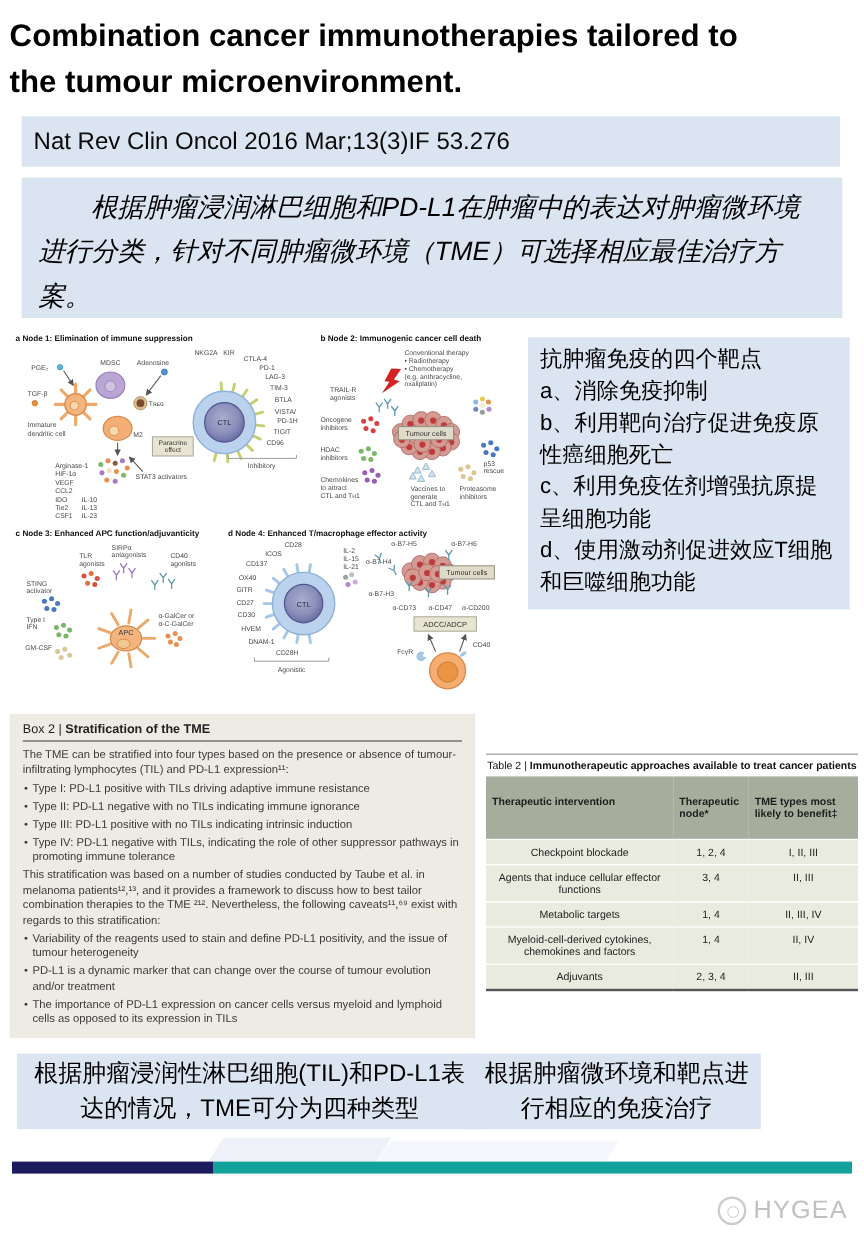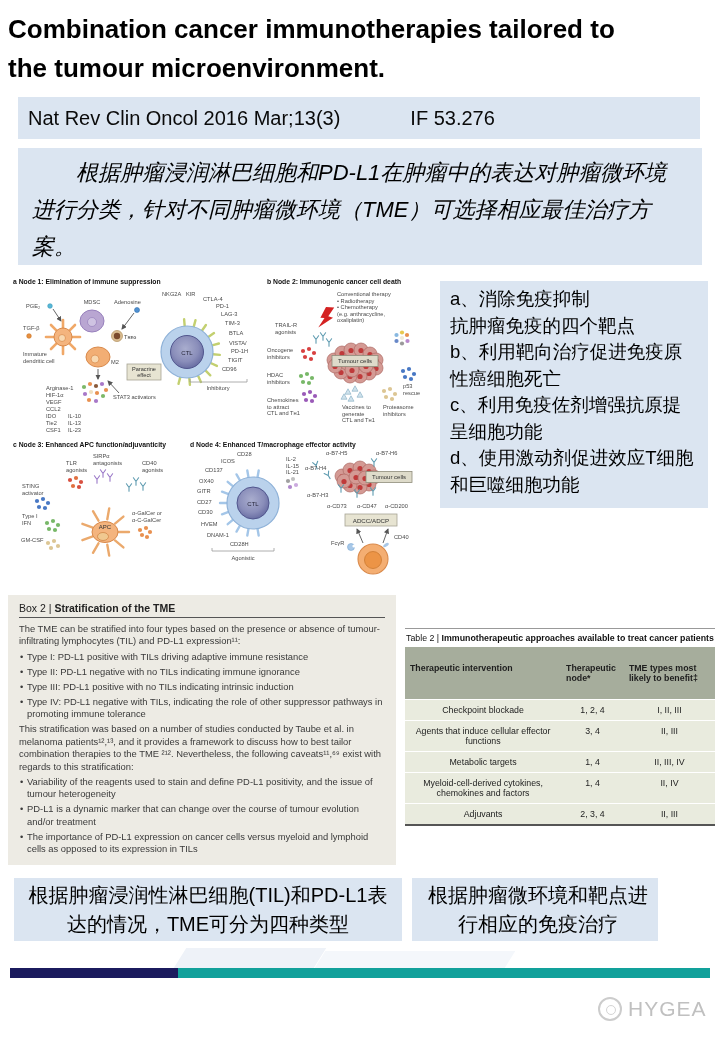--- a/index.html
+++ b/index.html
@@ -3,21 +3,21 @@
 <meta charset="utf-8">
 <style>
   :root{ --lb:#dbe5f1; }
   html,body{margin:0;padding:0;background:#fff;}
   #page{position:relative;width:720px;height:1040px;background:#fff;overflow:hidden;
         font-family:"Liberation Sans",sans-serif;}
   .abs{position:absolute;}
   .title{left:8px;top:10px;width:706px;font-size:26px;font-weight:bold;color:#000;line-height:39px;}
   .journal{left:18px;top:97px;width:682px;height:42px;background:var(--lb);display:flex;align-items:center;
            font-size:20px;color:#0a0a0a;padding-left:10px;box-sizing:border-box;}
-  .journal .if{margin-left:70px;}
+  .journal .if{}
   .summary{left:18px;top:148px;width:684px;height:117px;background:var(--lb);box-sizing:border-box;
            padding:6px 28px 0 14px;font-size:22px;line-height:37px;color:#000;font-style:italic;}
   .summary p{margin:0;text-indent:2em;}
   .targets{left:440px;top:281px;width:268px;height:227px;background:var(--lb);box-sizing:border-box;
            padding:5px 10px;font-size:18.5px;line-height:26.5px;color:#000;}
   .box2{left:8px;top:595px;width:388px;height:270px;background:#edebe4;box-sizing:border-box;
         padding:7px 11px 0;color:#3a3a3a;}
   .b2title{font-size:10.5px;color:#222;border-bottom:1.2px solid #555;padding-bottom:3px;margin-bottom:5px;}
   .box2 p{margin:0 0 3px;font-size:9.4px;line-height:12.4px;}
   .box2 ul{margin:0 0 3px;padding:0;list-style:none;}
@@ -26,21 +26,21 @@
   .tbl{left:405px;top:628px;width:310px;color:#222;}
   .trule{border-top:1px solid #999;}
   .ttitle{font-size:8.8px;padding:4px 1px 4px;color:#111;}
   .tbl table{border-collapse:collapse;width:100%;border-bottom:2px solid #555;table-layout:fixed;}
   .tbl th{background:#a6ad9c;font-size:8.8px;text-align:left;padding:16px 5px;vertical-align:top;color:#1e1e1e;}
   .tbl td{background:#e9ebde;font-size:8.8px;padding:5px 5px;border-top:1.5px solid #fff;vertical-align:top;text-align:center;}
   .c1{width:52%;} .c2{width:19%;} .c3{width:29%;}
   .cap{background:var(--lb);text-align:center;font-size:20px;line-height:29px;box-sizing:border-box;
        padding:3px 6px 0;color:#000;}
   .capL{left:14px;top:878px;width:388px;height:63px;}
-  .capR{left:412px;top:878px;width:246px;height:63px;padding-left:12px;}
+  .capR{left:388px;top:878px;width:246px;height:63px;padding-left:12px;}
   .wm1{left:180px;top:948px;width:140px;height:20px;background:#eef2f8;transform:skewX(-32deg);}
   .wm2{left:320px;top:951px;width:190px;height:17px;background:#f4f7fb;transform:skewX(-32deg);}
   .bar-navy{left:10px;top:968px;width:168px;height:10px;background:#1b1b5e;}
   .bar-teal{left:178px;top:968px;width:532px;height:10px;background:#12a19b;}
   .logo{left:12px;top:1034px;font-family:"Liberation Serif",serif;font-weight:bold;font-size:30px;
         color:#28287c;letter-spacing:2px;margin-top:48px;}
   .logo .plus{color:#cc2222;font-size:15px;vertical-align:super;letter-spacing:0;}
   .wmark{left:598px;top:997px;display:flex;align-items:center;gap:6px;}
   .wmark .circ{width:24px;height:24px;border:2px solid #cccccc;border-radius:50%;box-sizing:border-box;position:relative;}
   .wmark .circ:after{content:'';position:absolute;left:6px;top:6px;width:8px;height:8px;border:1.5px solid #d4d4d4;border-radius:50%;}
@@ -475,22 +475,22 @@
       <g>
         <circle cx="363" cy="284" r="15" fill="#f4ae72" stroke="#d9894a" stroke-width="1.1"></circle>
         <circle cx="363" cy="285" r="8.5" fill="#ec9446" stroke="#cc7a30" stroke-width="0.8"></circle>
       </g>
       <text x="384" y="264" class="lb">CD40</text>
       <ellipse cx="376" cy="270" rx="3.2" ry="1.5" fill="#a8c8e8" transform="rotate(-35 376 270)"></ellipse>
     </g>
   </svg>
 
   <div class="abs targets">
+    <div>抗肿瘤免疫的四个靶点</div>
     <div>a、消除免疫抑制</div>
-    <div>抗肿瘤免疫的四个靶点</div>
     <div>b、利用靶向治疗促进免疫原性癌细胞死亡</div>
     <div>c、利用免疫佐剂增强抗原提呈细胞功能</div>
     <div>d、使用激动剂促进效应T细胞和巨噬细胞功能</div>
   </div>
 
   <div class="abs box2">
     <div class="b2title">
       <span>Box 2 | </span><b>Stratification of the TME</b>
     </div>
     <p>The TME can be stratified into four types based on the presence or absence of tumour-infiltrating lymphocytes (TIL) and PD-L1 expression¹¹:</p>

